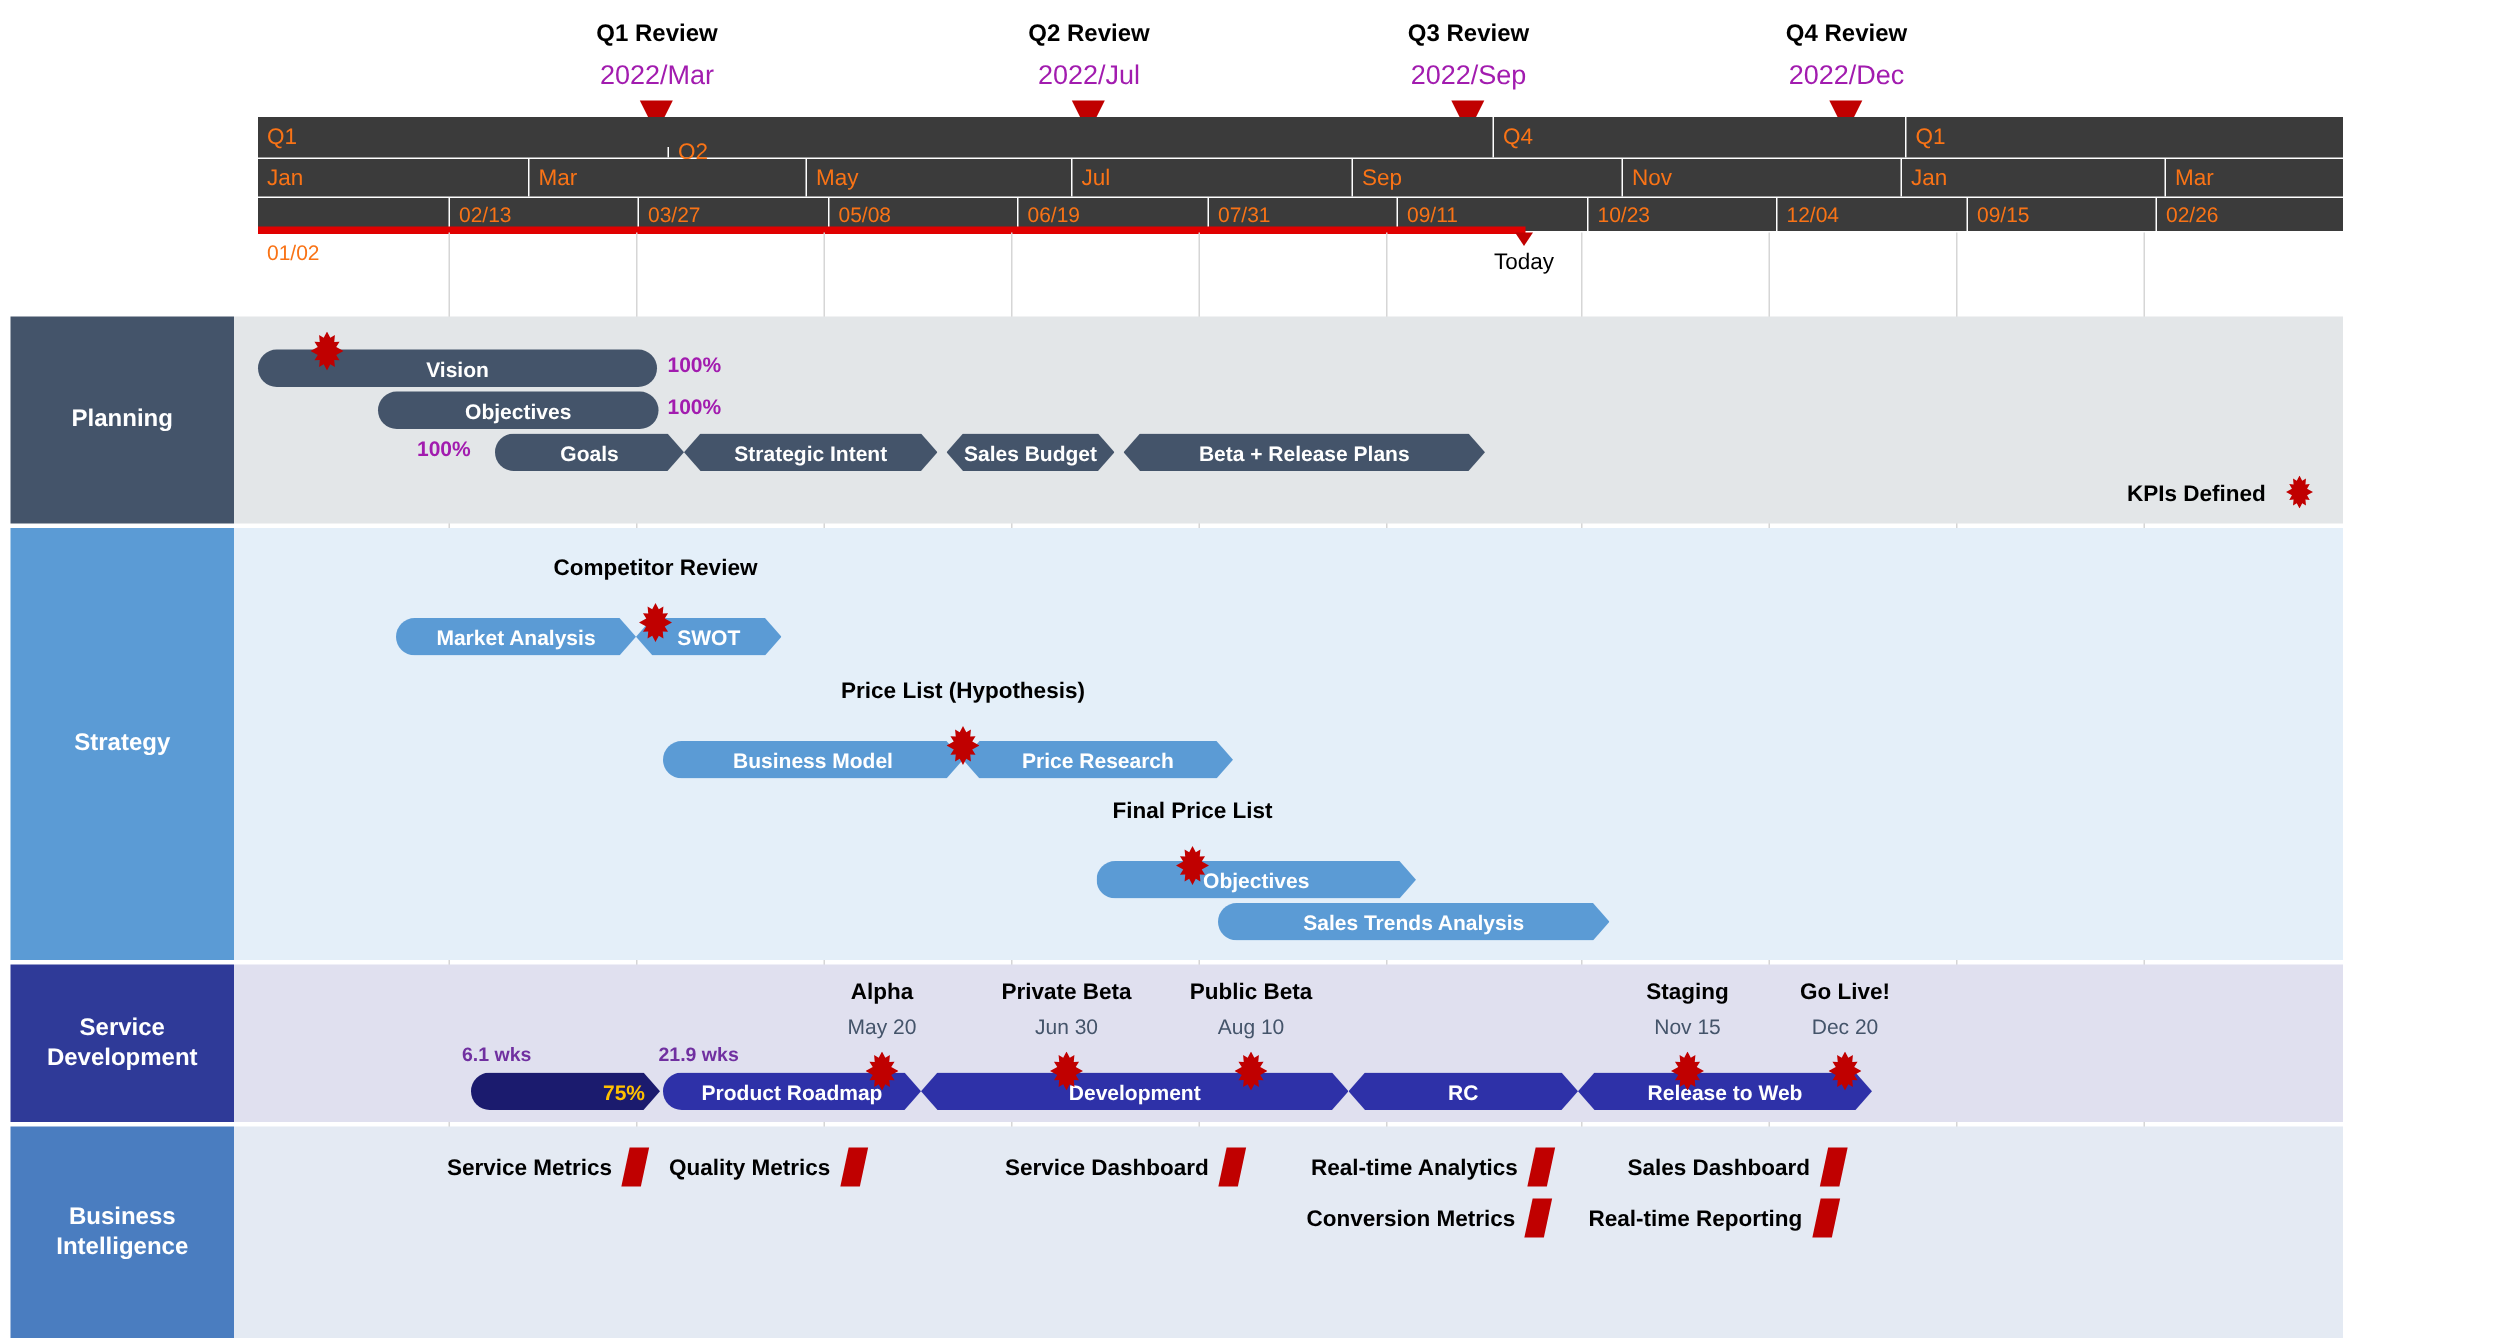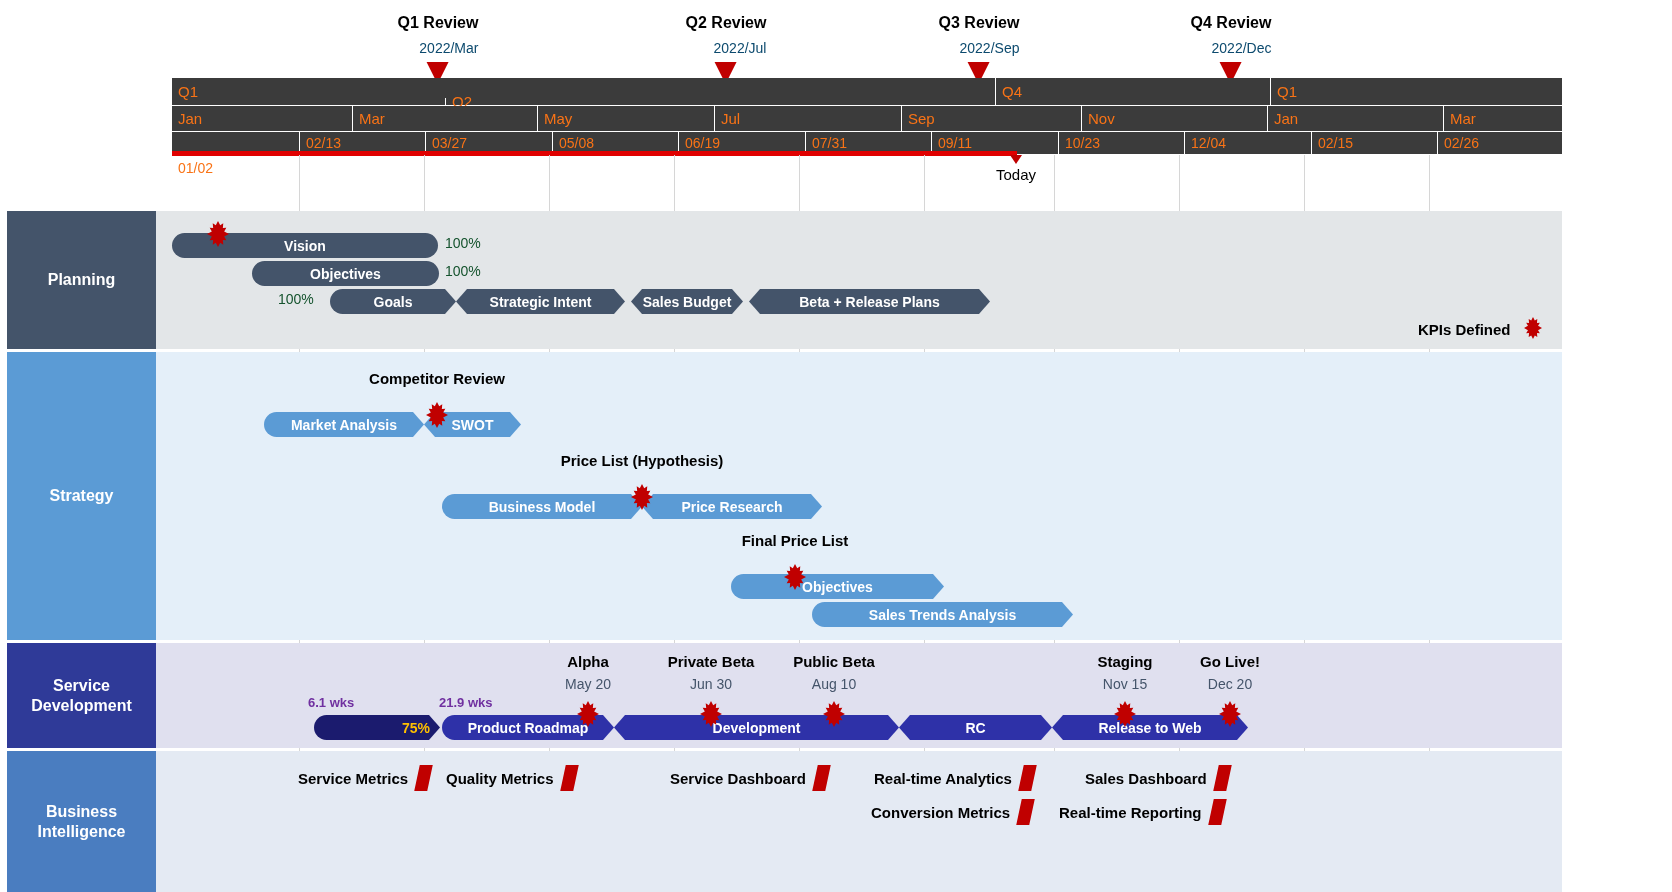--- a/index.html
+++ b/index.html
@@ -7,21 +7,21 @@
     width: 1672px; height: 892px;
     background: #ffffff;
     font-family: "Liberation Sans", sans-serif;
     overflow: hidden;
   }
   .canvas { position: relative; width: 1672px; height: 892px; }
 
   
   .topmile { position: absolute; text-align: center; transform: translateX(-50%); }
   .topmile .tm-title { font-size: 16px; font-weight: bold; color: #000; white-space: nowrap; }
-  .topmile .tm-date  { font-size: 14px; color: #0c4a6e; margin-top: 8px; white-space: nowrap; text-align: right; }
+  .topmile .tm-date  { font-size: 18px; color: #a21caf; margin-top: 8px; white-space: nowrap; }
   .topmile .tm-flag {
     width: 0; height: 0; margin: 6px auto 0;
     border-left: 11px solid transparent;
     border-right: 11px solid transparent;
     border-top: 22px solid #c00000;
   }
 
   
   .tl { position: absolute; left: 172px; width: 1390px; background: #3b3b3b; }
   .tl-q  { top: 78px;  height: 27px; }
@@ -103,22 +103,22 @@
   
   .seg-group { position: absolute; height: 25px; }
   .seg {
     position: absolute; top: 0; height: 25px;
     display: flex; align-items: center; justify-content: center;
     color: #fff; font-weight: bold; font-size: 14px; white-space: nowrap;
   }
 
   
   .pct {
-    position: absolute; font-size: 14px; font-weight: normal;
-    color: #14532d; white-space: nowrap;
+    position: absolute; font-size: 14px; font-weight: bold;
+    color: #a21caf; white-space: nowrap;
   }
   .wks {
     position: absolute; font-size: 13px; font-weight: bold;
     color: #7030a0; white-space: nowrap;
   }
 
   
   .ms {
     position: absolute; width: 22px; height: 26px; transform: translateX(-50%);
     background: #c00000;
@@ -192,21 +192,21 @@
   <div class="tl tl-d" id="tl-days">
       <div class="tl-cell first" style="left: 0px; width: 127px; margin-top: 36px;">01/02</div>
       <div class="tl-cell" style="left: 127px; width: 126px;">02/13</div>
       <div class="tl-cell" style="left: 253px; width: 127px;">03/27</div>
       <div class="tl-cell" style="left: 380px; width: 126px;">05/08</div>
       <div class="tl-cell" style="left: 506px; width: 127px;">06/19</div>
       <div class="tl-cell" style="left: 633px; width: 126px;">07/31</div>
       <div class="tl-cell" style="left: 759px; width: 127px;">09/11</div>
       <div class="tl-cell" style="left: 886px; width: 126px;">10/23</div>
       <div class="tl-cell" style="left: 1012px; width: 127px;">12/04</div>
-      <div class="tl-cell" style="left: 1139px; width: 126px;">02/15</div>
+      <div class="tl-cell" style="left: 1139px; width: 126px;">09/15</div>
       <div class="tl-cell" style="left: 1265px; width: 125px;">02/26</div>
     </div>
 
   <div id="today-group">
       <div class="today-line" style="width: 845px;"></div>
       <div class="today-arrow" style="left: 1010px; top: 155px;"></div>
       <div class="today-label" style="left: 1016px; top: 166px;">Today</div>
     </div>
 
   <div id="gridlines">

